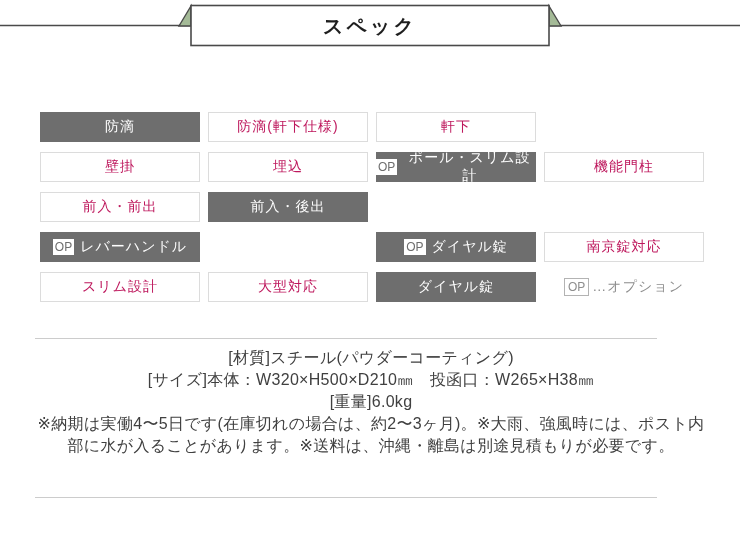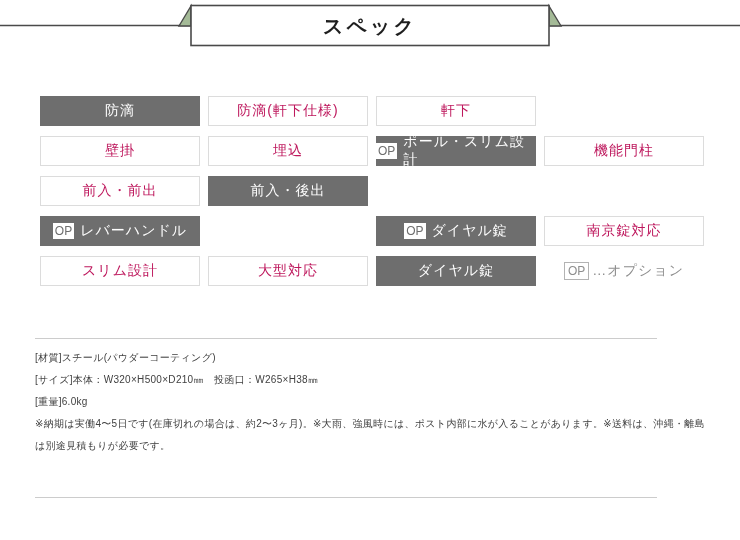--- a/index.html
+++ b/index.html
@@ -1,33 +1,33 @@
 <!DOCTYPE html>
 <html lang="ja"><head>
 <meta charset="utf-8">
 <style>
   html,body{margin:0;padding:0;background:#ffffff;}
   body{
     width:740px;height:540px;position:relative;overflow:hidden;
     font-family:"Liberation Sans","DejaVu Sans",sans-serif;
     -webkit-font-smoothing:antialiased;
   }
-  .page{position:absolute;inset:0;width:740px;height:540px;background:#fff;}
+  .page{position:absolute;inset:0;width:740px;height:540px;background:#fff;text-align:center;}
 
   
   .banner-svg{position:absolute;left:0;top:0;width:740px;height:52px;display:block;}
   .banner-title{
     position:absolute;left:191px;top:6px;width:358px;height:40px;
     display:flex;align-items:center;justify-content:center;
     font-size:20px;font-weight:bold;letter-spacing:3px;color:#1e1e1e;
   }
 
   
   .tag-grid{
-    position:absolute;left:40px;top:96px;
+    position:absolute;left:40px;top:112px;
     display:grid;grid-template-columns:repeat(4,160px);
     grid-auto-rows:30px;column-gap:8px;row-gap:10px;
   }
   .tag{
     display:flex;align-items:center;justify-content:center;
     font-size:14px;letter-spacing:1px;gap:6px;box-sizing:border-box;
   }
   .tag.dark{background:#6e6e6e;color:#fdfdfd;}
   .tag.light{background:#ffffff;border:1px solid #dcdcdc;color:#be185d;}
   .op-badge{
@@ -42,21 +42,21 @@
     border:1px solid #b3b3b3;background:#fff;color:#8e8e8e;
     font-size:12px;line-height:1;padding:2px 3px;letter-spacing:0;flex:0 0 auto;
   }
 
   
   .divider{position:absolute;left:35px;width:622px;height:1px;background:#cccccc;}
   .divider.top{top:338px;}
   .divider.bottom{top:497px;}
   .spec-text{
     position:absolute;left:35px;top:347px;width:672px;
-    font-size:10px;line-height:22px;color:#404040;letter-spacing:0.3px;
+    font-size:16px;line-height:22px;color:#404040;letter-spacing:0.3px;
     word-break:break-all;
   }
   .spec-text p{margin:0;}
 </style>
 </head>
 <body>
 
 <div class="page">
 
   <svg class="banner-svg" viewBox="0 0 740 52" xmlns="http://www.w3.org/2000/svg">

